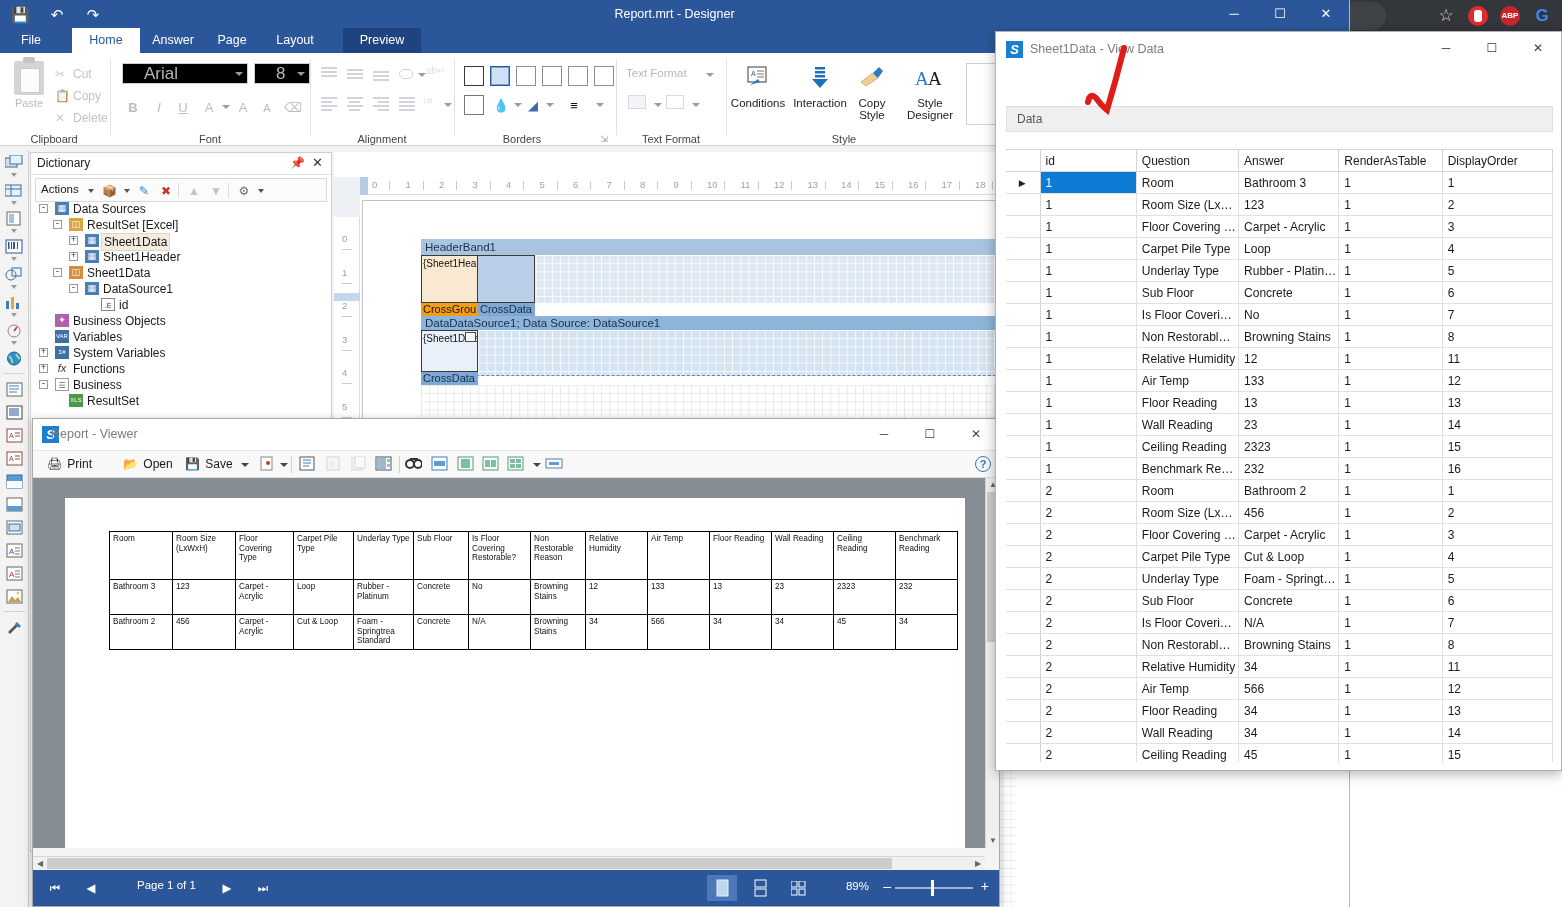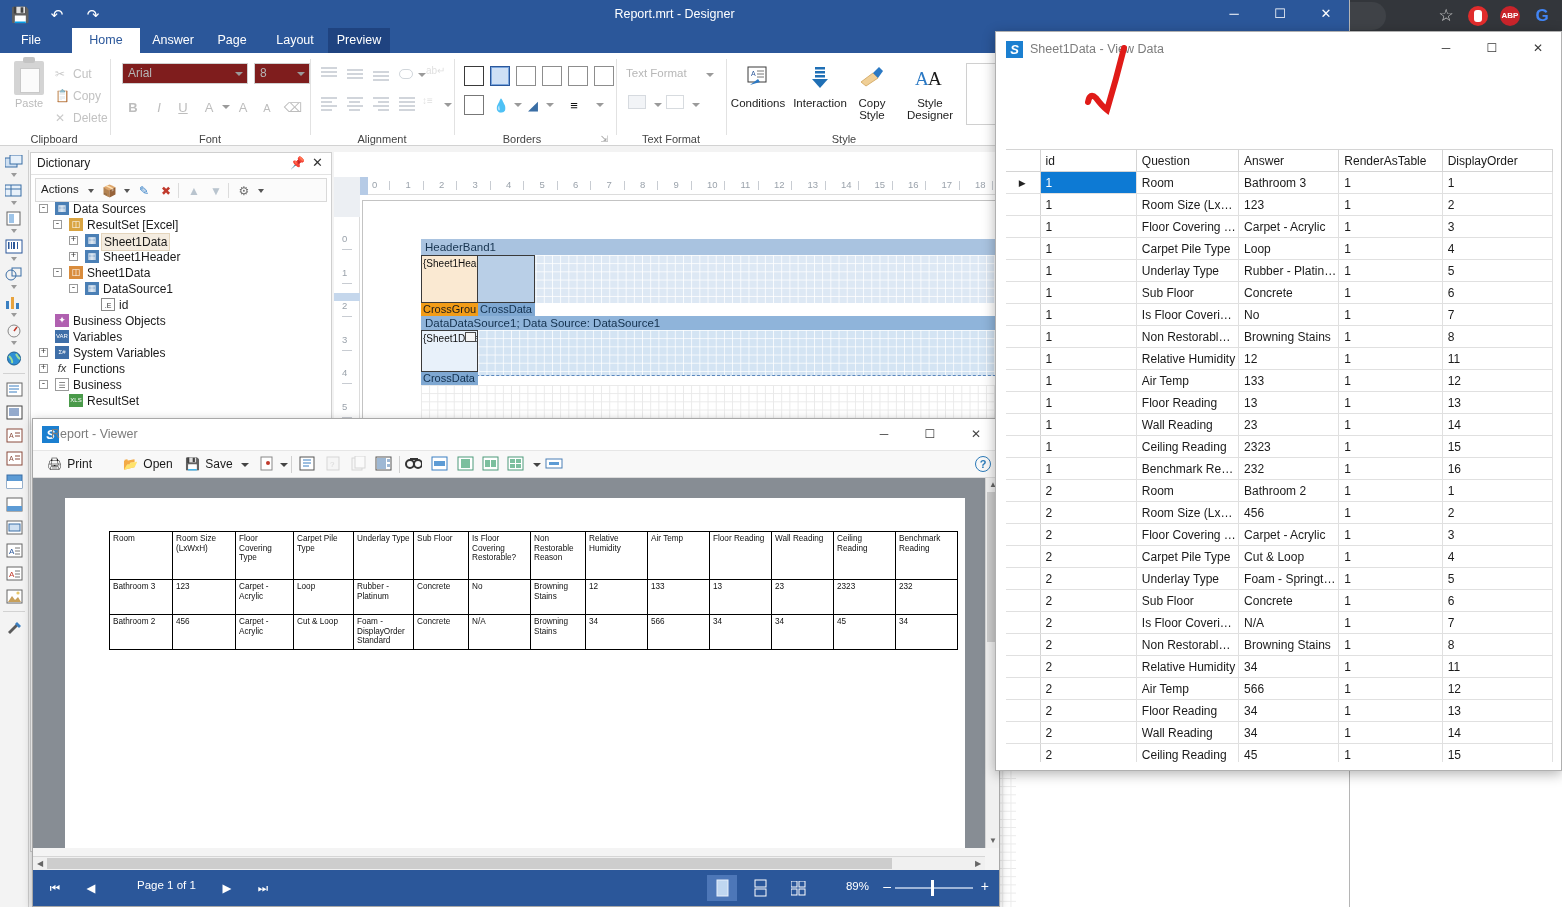--- a/index.html
+++ b/index.html
@@ -98,22 +98,22 @@
     background: #fbfbfb; border: 1px solid #c9c9c9;
   }
   .paste-lbl { font-size: 11px; color: #bbb; }
 
   .clipitem {
     position: absolute; left: 55px; font-size: 12px; color: #c2c2c2; line-height: 18px;
   }
   .clipitem .ci { display: inline-block; width: 18px; color: #c9c9c9; }
 
   .fontname, .fontsize {
-    position: absolute; background: #7f1d1d; border: 1px solid #d0d0d0;
-    height: 21px; line-height: 19px; font-size: 12px; color: #b5b5b5; padding-left: 5px;
+    position: absolute; background: #000000; border: 1px solid #d0d0d0;
+    height: 21px; line-height: 19px; font-size: 17px; color: #b5b5b5; padding-left: 21px;
   }
   .cbarrow {
     position: absolute; right: 4px; top: 8px; width: 0; height: 0;
     border-left: 4px solid transparent; border-right: 4px solid transparent;
     border-top: 4px solid #9a9a9a;
   }
   .fbtn {
     position: absolute; width: 22px; height: 22px; text-align: center; line-height: 22px;
     font-size: 13px; color: #bdbdbd;
   }
@@ -435,21 +435,21 @@
         <div class="d-wc close">✕</div>
       </div>
     </div>
 
     <div class="d-tabs">
       <div class="d-tab" style="left:6px;width:50px">File</div>
       <div class="d-tab active" style="left:72px;width:68px">Home</div>
       <div class="d-tab" style="left:146px;width:54px">Answer</div>
       <div class="d-tab" style="left:206px;width:52px">Page</div>
       <div class="d-tab" style="left:264px;width:62px">Layout</div>
-      <div class="d-tab preview" style="left:328px;width:62px">Preview</div>
+      <div class="d-tab preview" style="left:343px;width:78px">Preview</div>
     </div>
 
     <div class="ribbon">
 
       <div class="rgroup" style="left:0;width:108px">
         <div class="paste-btn">
           <div class="paste-ico"></div>
           <div class="paste-lbl">Paste</div>
         </div>
         <div class="clipitem" style="top:12px">
@@ -1095,21 +1095,21 @@
                 <td>13</td>
                 <td>23</td>
                 <td>2323</td>
                 <td>232</td>
               </tr>
               <tr class="body">
                 <td>Bathroom 2</td>
                 <td>456</td>
                 <td>Carpet - Acrylic</td>
                 <td>Cut &amp; Loop</td>
-                <td>Foam - DisplayOrder Standard</td>
+                <td>Foam - Springtrea Standard</td>
                 <td>Concrete</td>
                 <td>N/A</td>
                 <td>Browning Stains</td>
                 <td>34</td>
                 <td>566</td>
                 <td>34</td>
                 <td>34</td>
                 <td>45</td>
                 <td>34</td>
               </tr>
@@ -1162,20 +1162,23 @@
     </div>
   </div>
 
   <div class="viewdata">
     <div class="vd-title">
       <div class="vd-logo">S</div>
       <div class="vd-t">Sheet1Data - View Data</div>
       <div class="vd-wc" style="right:92px">─</div>
       <div class="vd-wc" style="right:46px">☐</div>
       <div class="vd-wc" style="right:0">✕</div>
+    </div>
+    <div class="vd-tabstrip">
+      <div class="vd-tab">Data</div>
     </div>
     <div class="vd-grid">
       <table class="grid-table">
         <thead>
           <tr>
             <th class="rowhdr"></th>
             <th class="col-id">id</th>
             <th class="col-q">Question</th>
             <th class="col-a">Answer</th>
             <th class="col-r">RenderAsTable</th>

